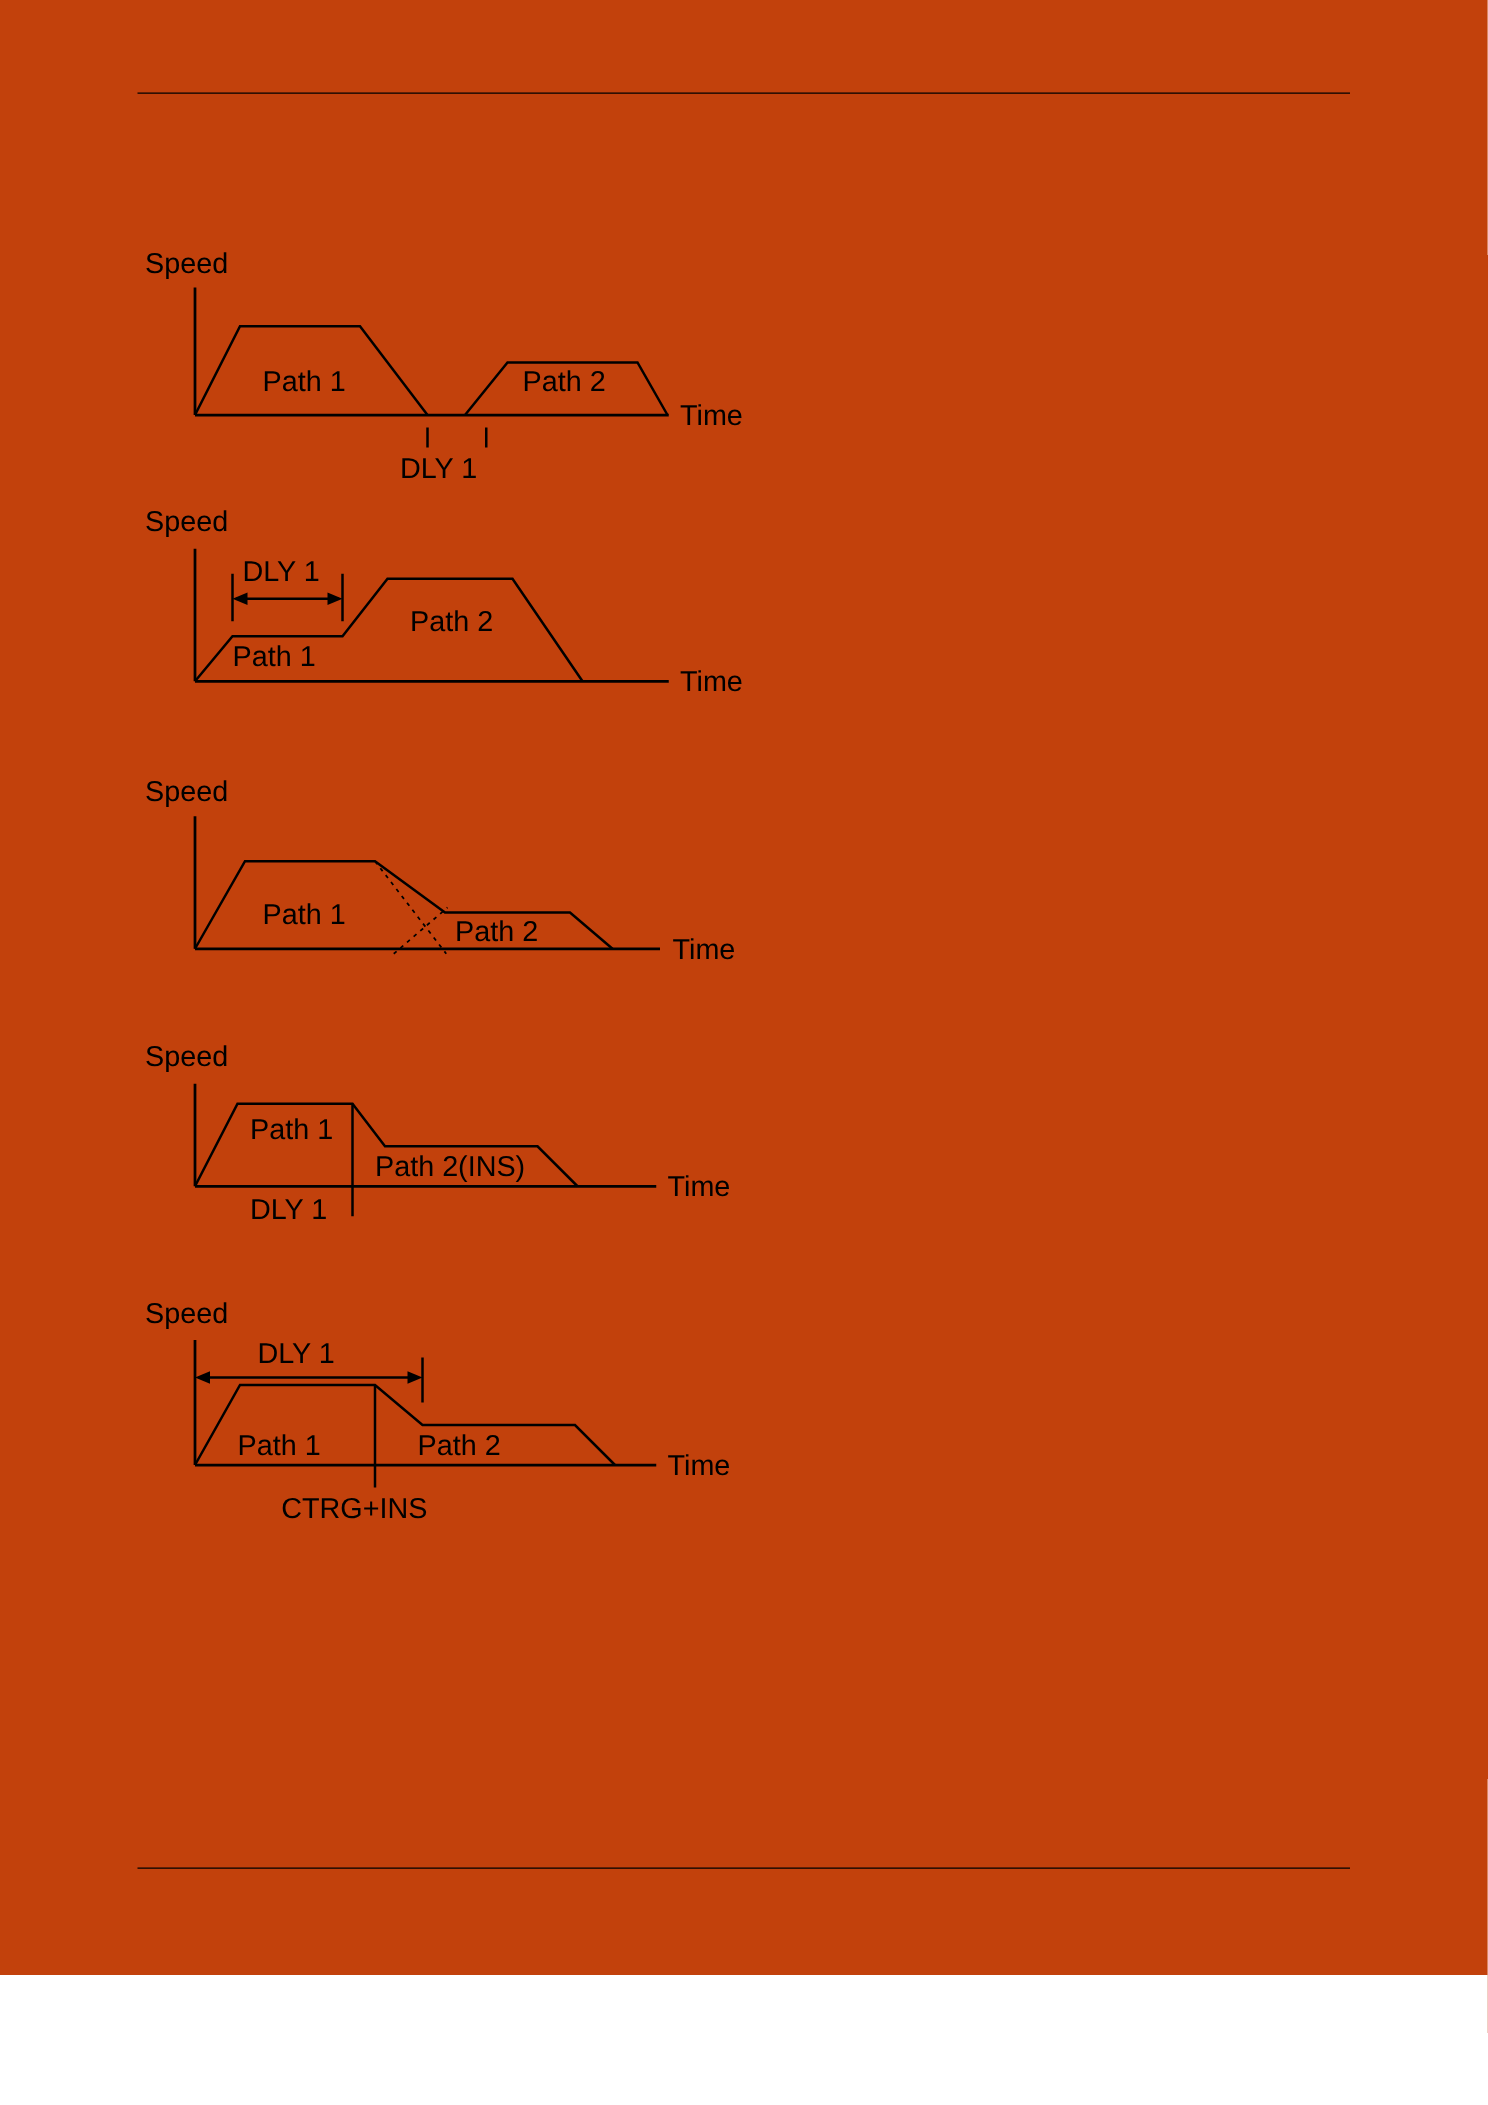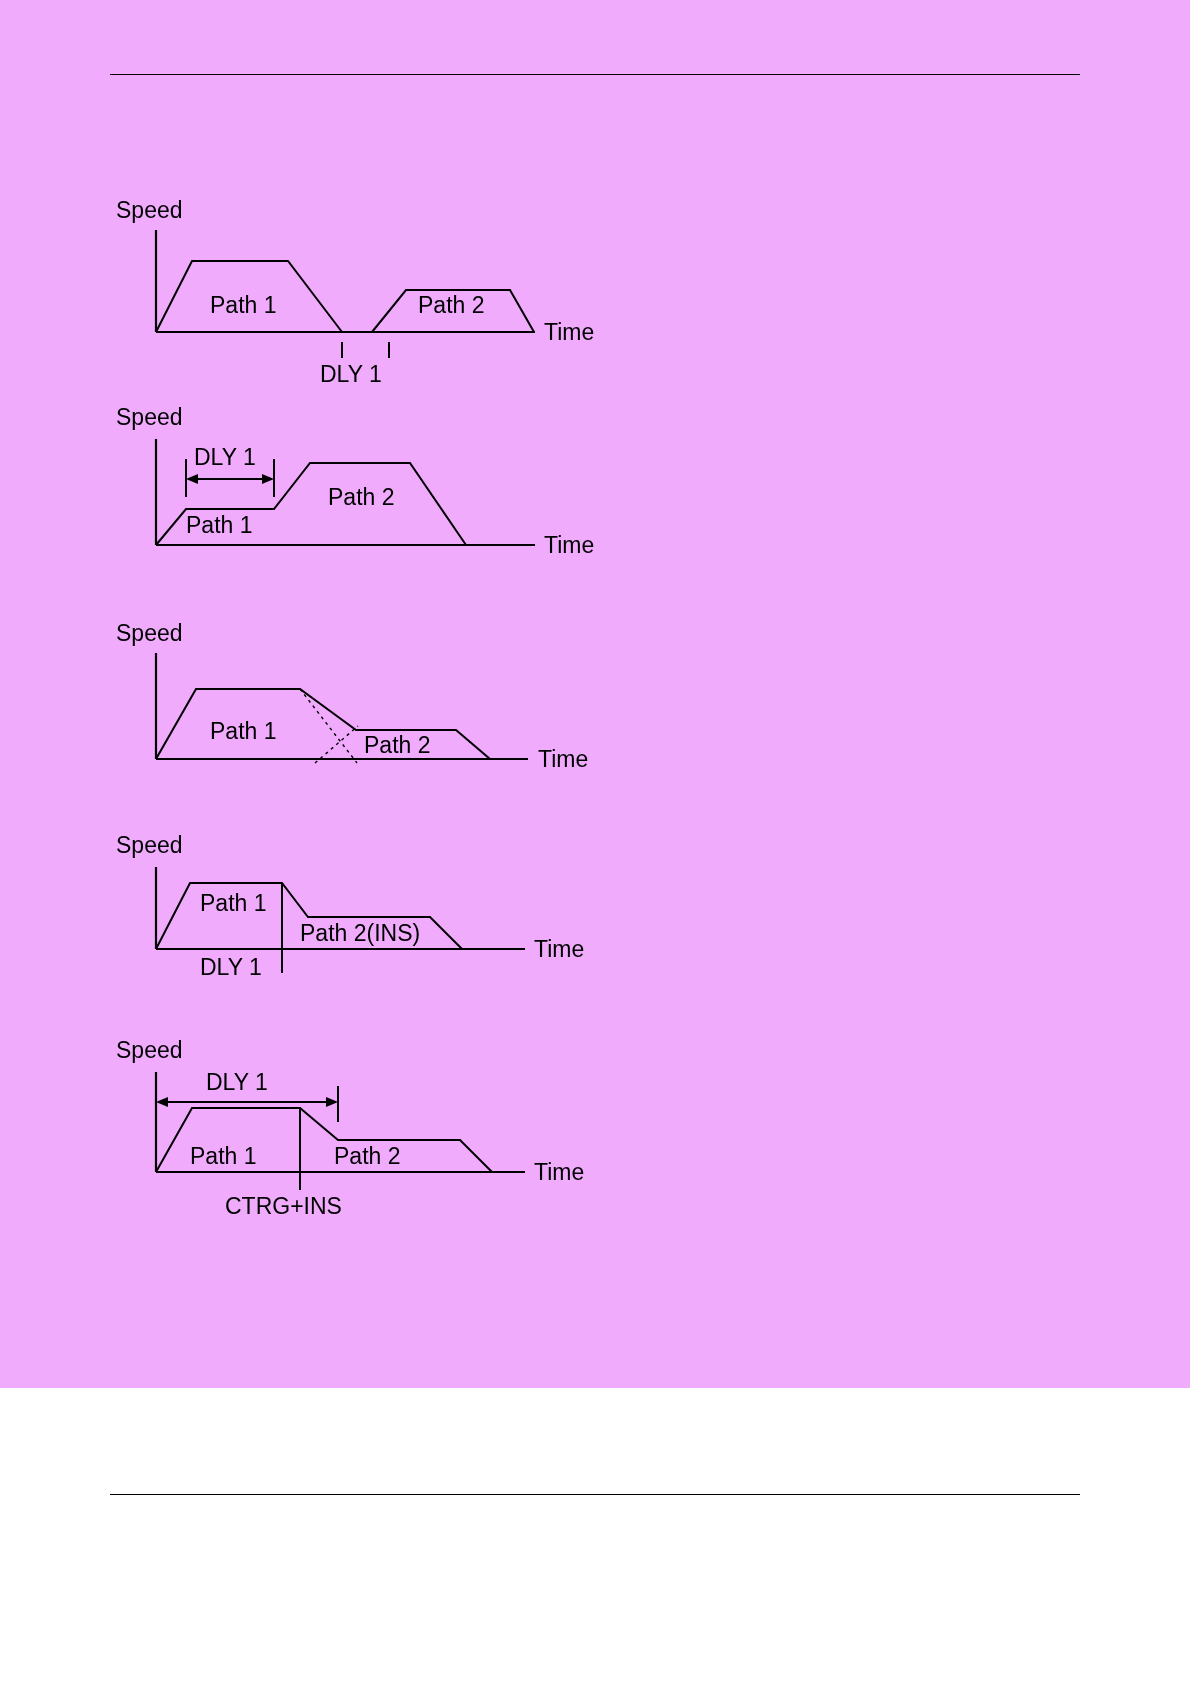--- a/index.html
+++ b/index.html
@@ -11,22 +11,22 @@
     width: 1190px;
     height: 1684px;
     font-family: "Liberation Sans", sans-serif;
     color: #000000;
     position: relative;
     overflow: hidden;
   }
   .page {
     position: relative;
     width: 1190px;
-    height: 1388px;
-    background: #f0abfc;
+    height: 1580px;
+    background: #c2410c;
   }
   .rule {
     position: absolute;
     left: 110px;
     width: 970px;
     height: 0;
     border-top: 1px solid #000000;
   }
   .rule-top { top: 74px; }
   .rule-bottom { top: 1494px; }

